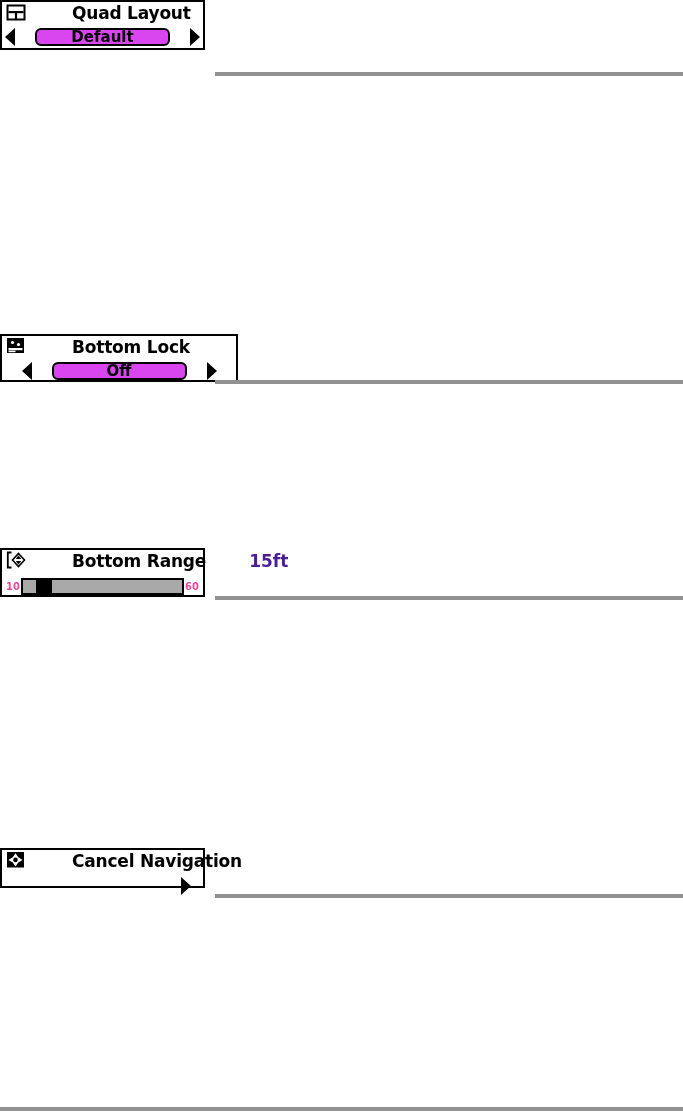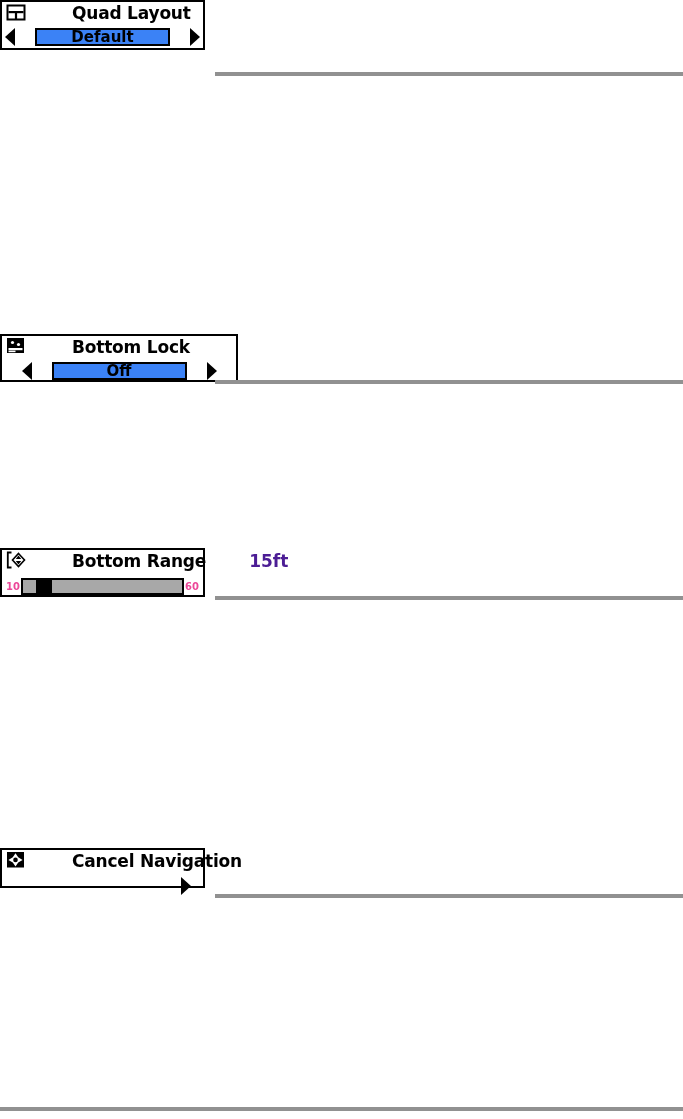--- a/index.html
+++ b/index.html
@@ -73,22 +73,22 @@
   }
   .tri-left  { border-right: 10px solid #000000; }
   .tri-right { border-left: 10px solid #000000; }
   .pill {
     flex: 0 0 auto;
     width: 135px;
     height: 18px;
     margin: 0 20px;
     box-sizing: border-box;
     border: 2px solid #000000;
-    border-radius: 0;
-    background: #3b82f6;
+    border-radius: 6px;
+    background: #d946ef;
     color: #000000;
     font-size: 15px;
     font-weight: bold;
     display: flex;
     align-items: center;
     justify-content: center;
     line-height: 14px;
   }
 
   

